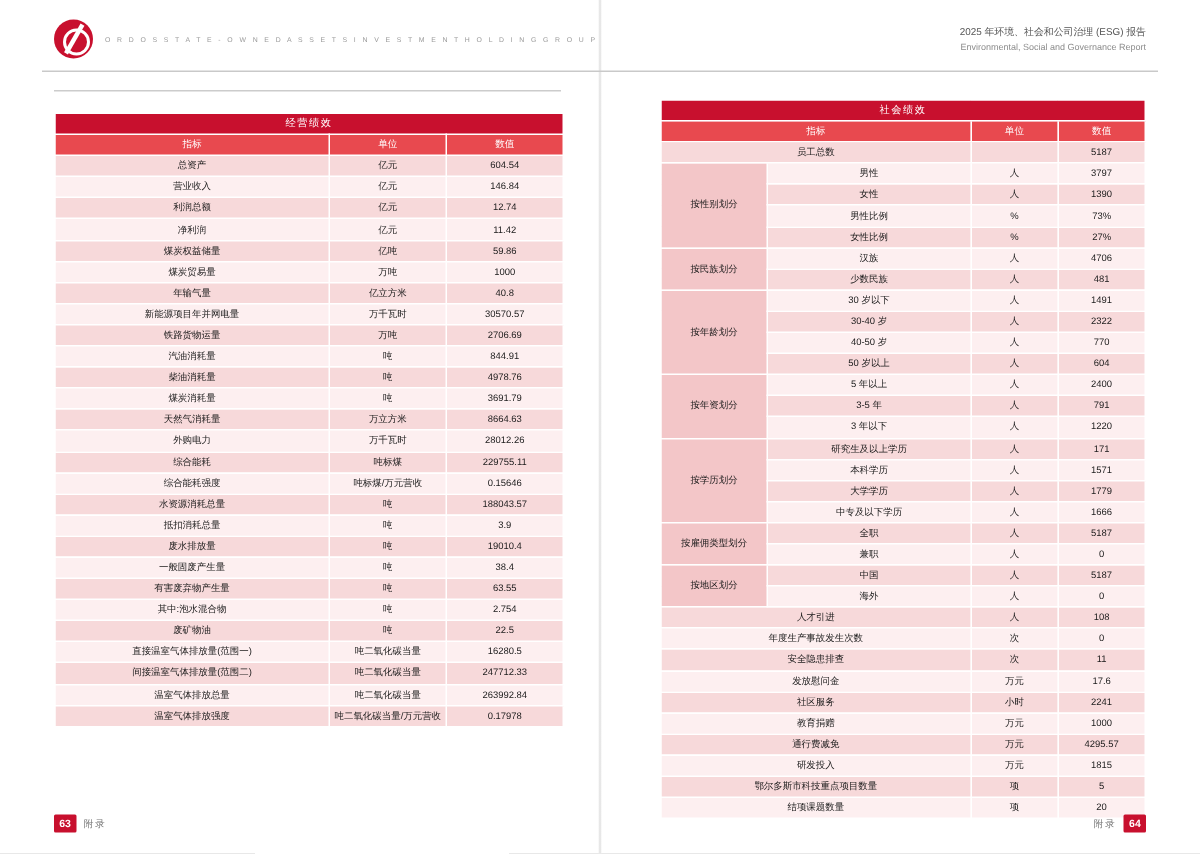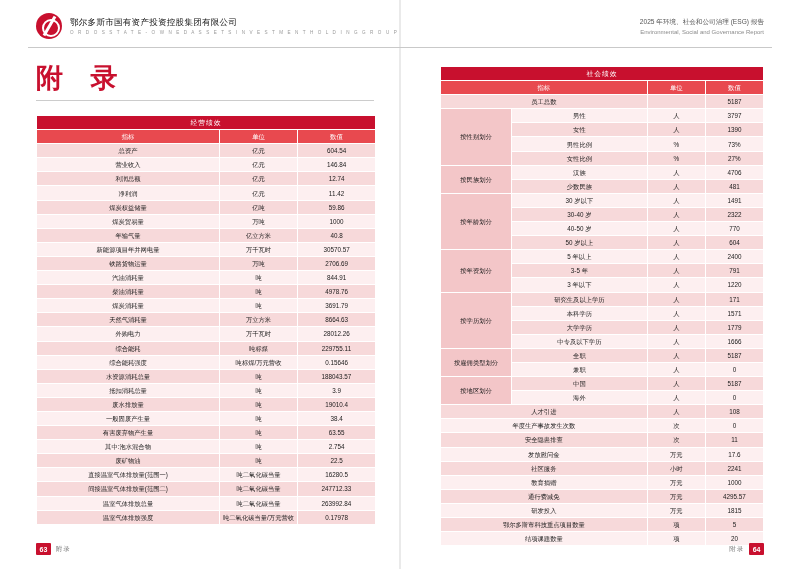--- a/index.html
+++ b/index.html
@@ -204,33 +204,31 @@
 </head>
 <body>
 
 <div class="page">
   <div class="spine"></div>
 
   <div class="header">
     <div class="logo-wrap">
       <div class="logo-mark"></div>
       <div class="logo-text">
-        <div class="logo-cn">鄂尔多斯市国有资产投资控股集团有限公司</div>
         <div class="logo-en">O R D O S   S T A T E - O W N E D   A S S E T S   I N V E S T M E N T   H O L D I N G   G R O U P</div>
       </div>
     </div>
     <div class="header-right">
       <div class="cn">2025 年环境、社会和公司治理 (ESG) 报告</div>
       <div class="en">Environmental, Social and Governance Report</div>
     </div>
   </div>
   <div class="header-rule"></div>
 
   <div class="left-col">
-    <div class="doc-title">附 录</div>
     <div class="title-rule"></div>
     <table class="data">
       <colgroup>
           <col style="width:54%">
           <col style="width:23%">
           <col style="width:23%">
         </colgroup>
       <tbody id="left-tbody">
           <tr>
             <td class="tbl-title" colspan="3">经营绩效</td>

